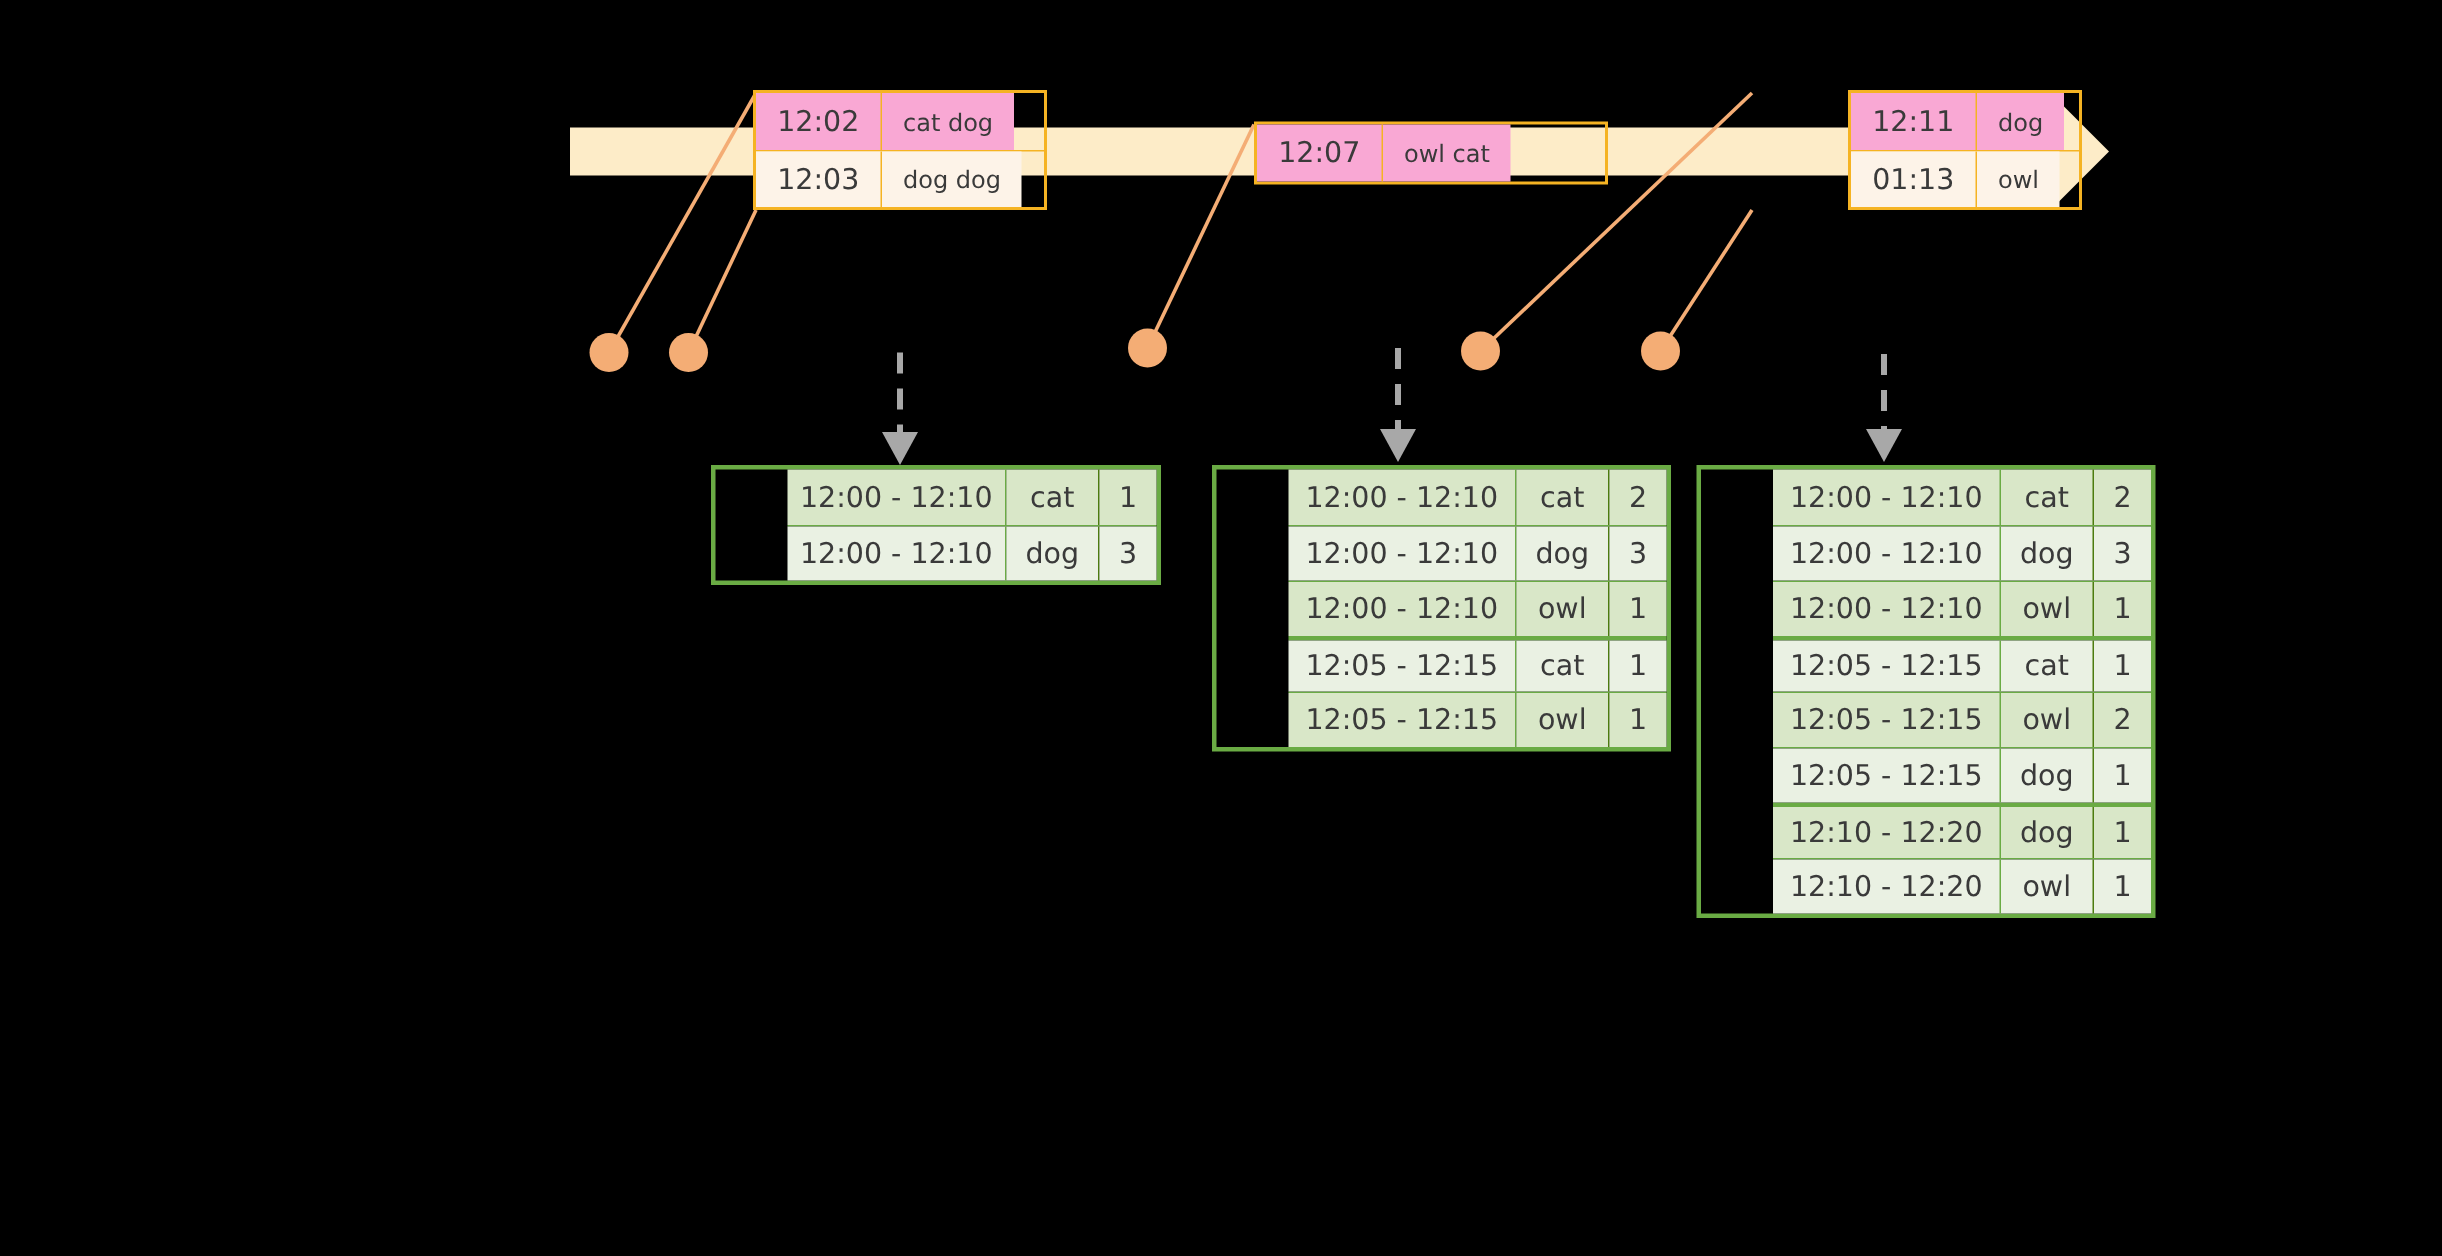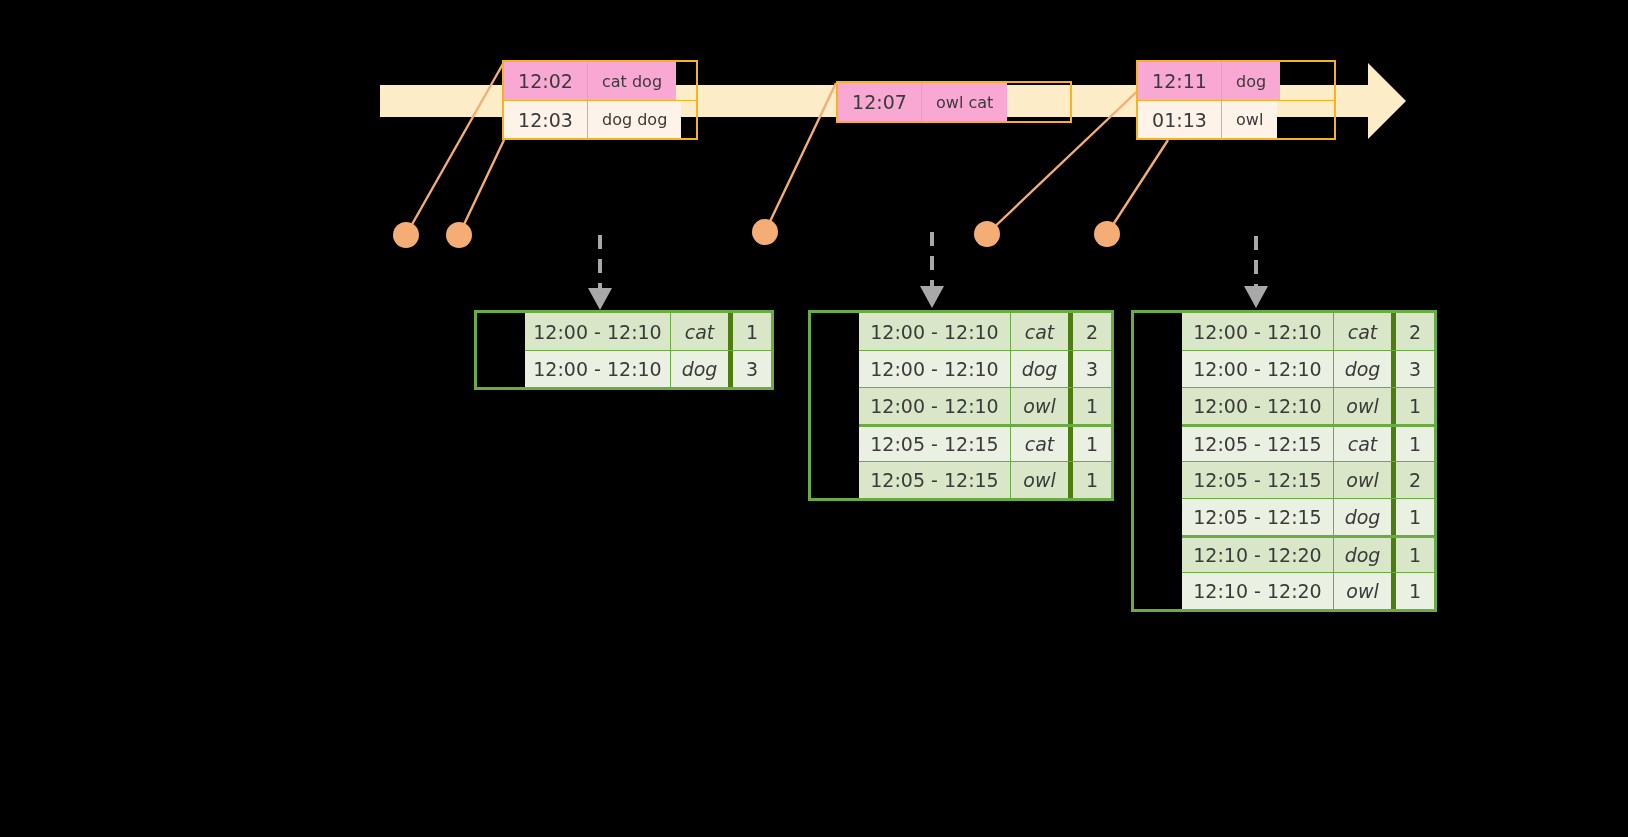--- a/index.html
+++ b/index.html
@@ -95,21 +95,21 @@
     align-items: center;
     justify-content: center;
     box-sizing: border-box;
     color: #3a3a3a;
     font-size: 19px;
     white-space: nowrap;
   }
   .res-row.dark .res-cell { background: #d9e7c8; }
   .res-row.pale .res-cell { background: #eaf1e3; }
   .c-window { width: 146px; border-right: 1px solid #6aab44; }
-  .c-word   { width: 62px;  border-right: 5px solid #4d7c0f; font-style: italic; }
+  .c-word   { width: 62px;  border-right: 1px solid #4d7c0f; }
   .c-count  { width: 38px; }
 
   .result-table.wide .c-window { width: 152px; }
 </style>
 </head>
 <body>
 
 <div id="canvas">
 
   <svg id="timeline-svg" viewBox="0 0 1628 837" xmlns="http://www.w3.org/2000/svg">
@@ -157,21 +157,21 @@
     </div>
   </div>
 
   <div class="event-group" style="left:836px; top:81px; width:236px;">
     <div class="event-row shade">
       <span class="ev-time">12:07</span>
       <span class="ev-words">owl cat</span>
     </div>
   </div>
 
-  <div class="event-group" style="left:1136px; top:60px; width:200px;">
+  <div class="event-group" style="left:1232px; top:60px; width:156px;">
     <div class="event-row shade">
       <span class="ev-time">12:11</span>
       <span class="ev-words">dog</span>
     </div>
     <div class="event-row light">
       <span class="ev-time">01:13</span>
       <span class="ev-words">owl</span>
     </div>
   </div>
 

